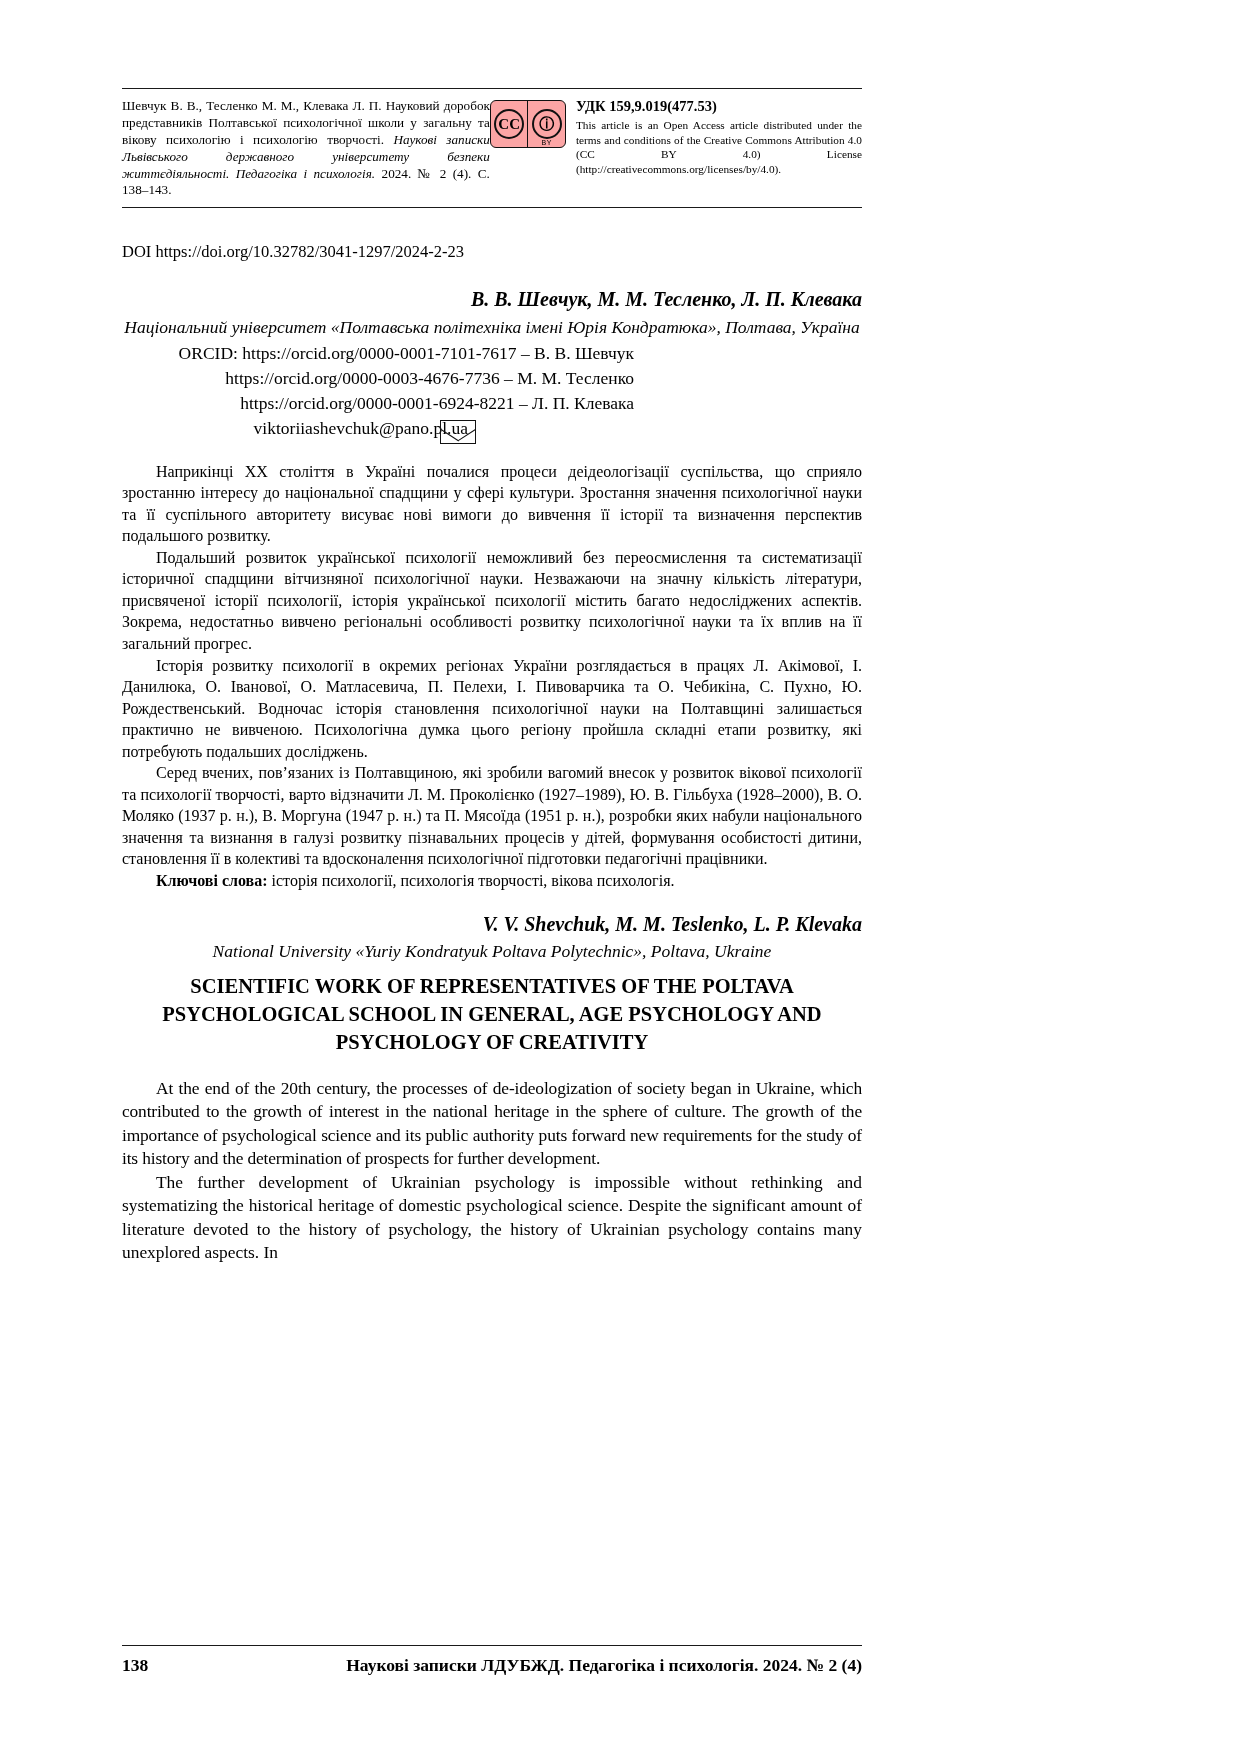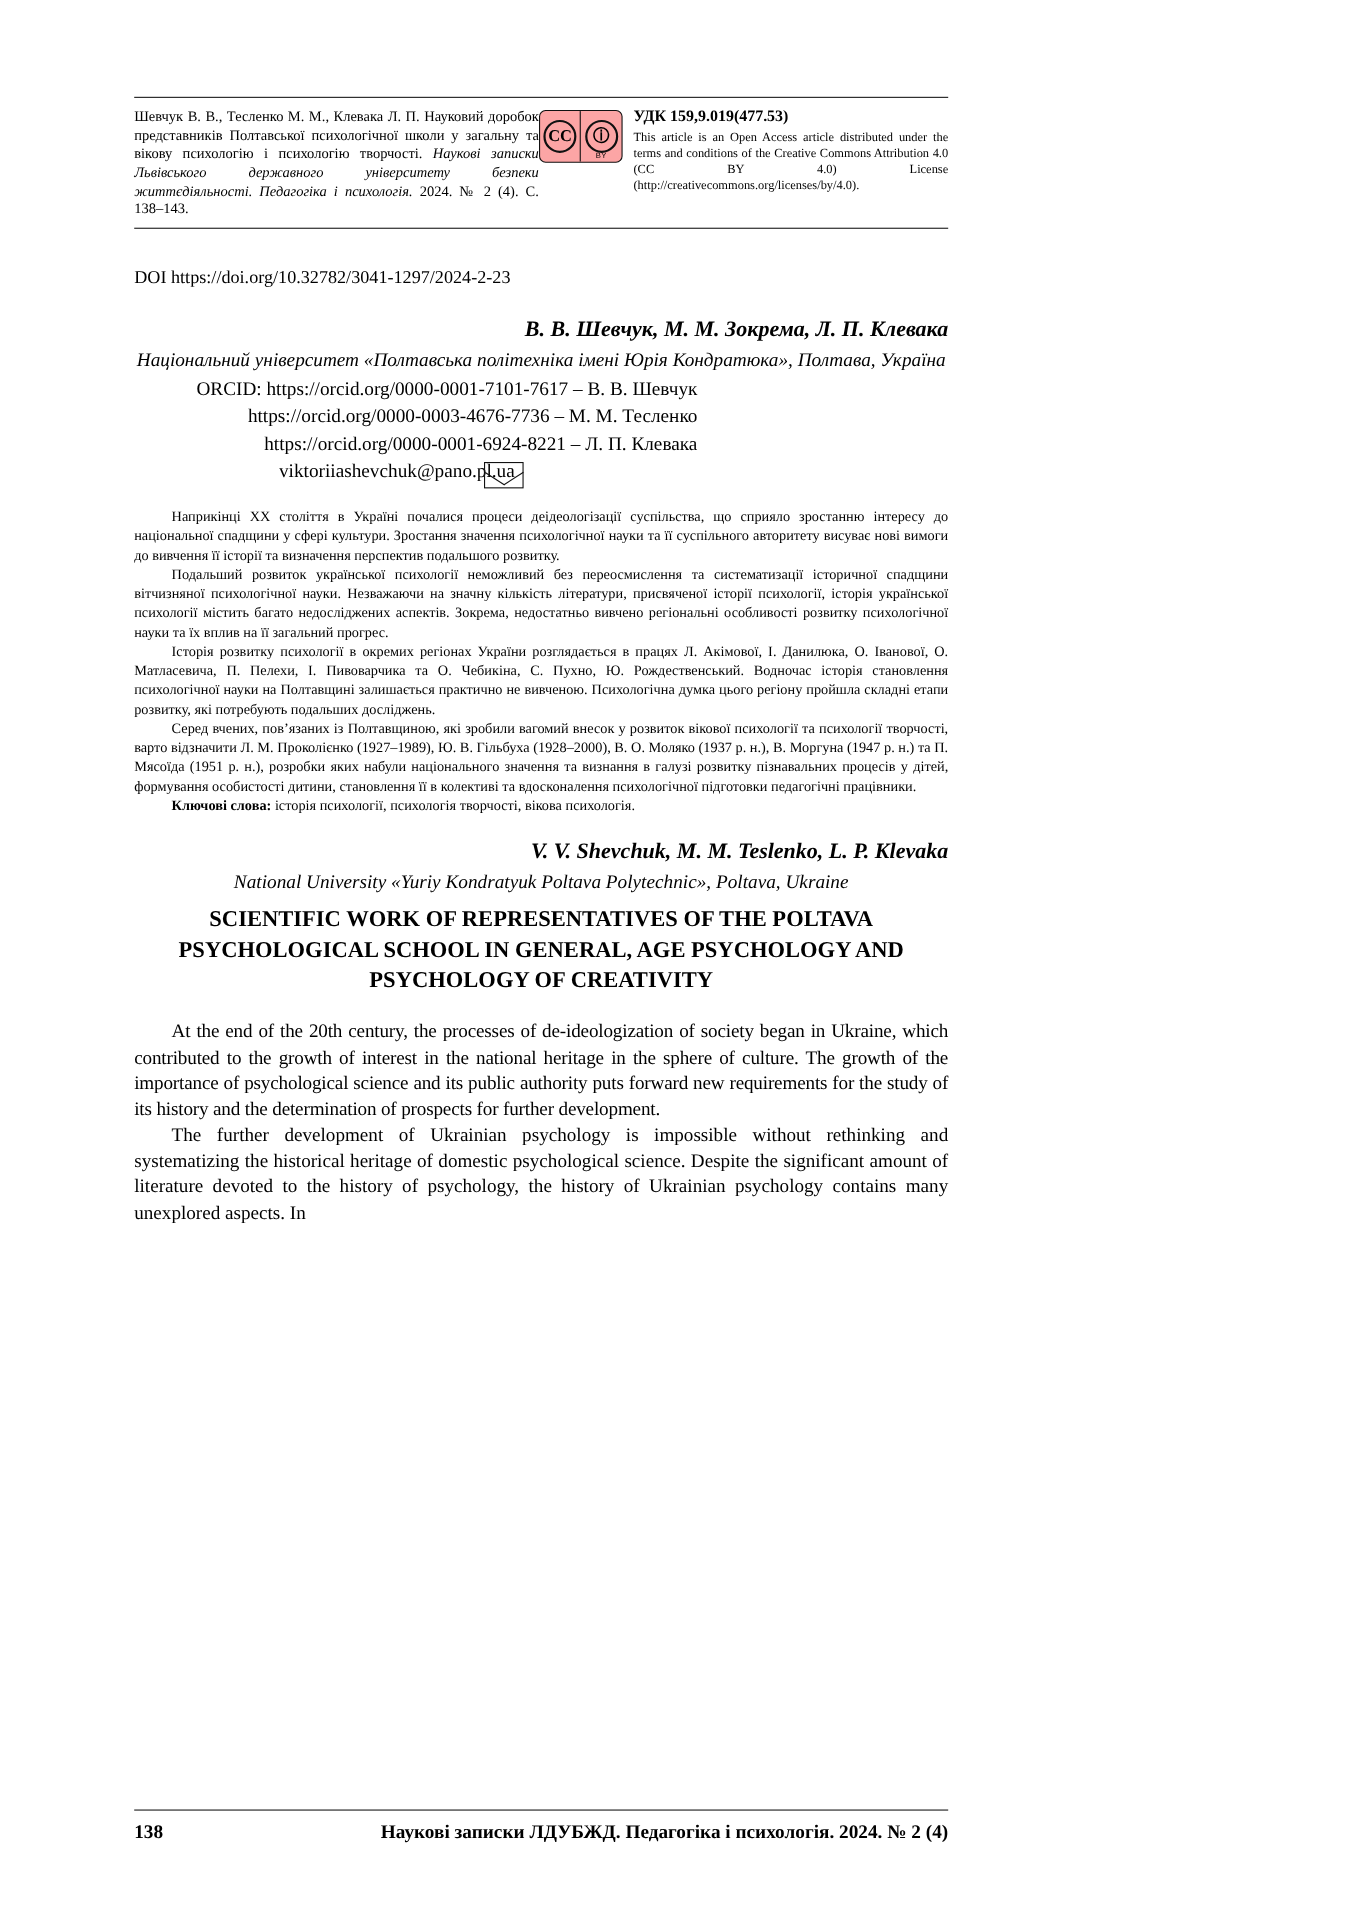--- a/index.html
+++ b/index.html
@@ -157,21 +157,21 @@
     text-align: center;
     font-weight: bold;
     font-size: 24.5px;
     line-height: 1.34;
     letter-spacing: 0.1px;
   }
 
   
   .body-ua {
     margin-top: 22px;
-    font-size: 13px;
+    font-size: 16px;
     line-height: 1.345;
     text-align: justify;
   }
   .body-ua p {
     margin: 0;
     text-indent: 34px;
   }
   .kw-label { font-weight: bold; }
 
   
@@ -256,21 +256,21 @@
         <div class="udk">УДК 159,9.019(477.53)</div>
         <div class="cc-text">This article is an Open Access article distributed under the terms and conditions of the Creative Commons Attribution 4.0 (CC BY 4.0) License (http://creativecommons.org/licenses/by/4.0).</div>
       </div>
     </div>
   </div>
 
   <div class="header-rule"></div>
 
   <div class="doi">DOI https://doi.org/10.32782/3041-1297/2024-2-23</div>
 
-  <div class="authors-ua">В. В. Шевчук, М. М. Зокрема, Л. П. Клевака</div>
+  <div class="authors-ua">В. В. Шевчук, М. М. Тесленко, Л. П. Клевака</div>
   <div class="affil-ua">Національний університет «Полтавська політехніка імені Юрія Кондратюка», Полтава, Україна</div>
 
   <div class="orcid-block">
     <div>ORCID: https://orcid.org/0000-0001-7101-7617 –  В. В. Шевчук</div>
     <div>https://orcid.org/0000-0003-4676-7736 – М. М. Тесленко</div>
     <div>https://orcid.org/0000-0001-6924-8221 – Л. П. Клевака</div>
   </div>
 
   <div class="email-line">
     <span class="env-icon"></span>

